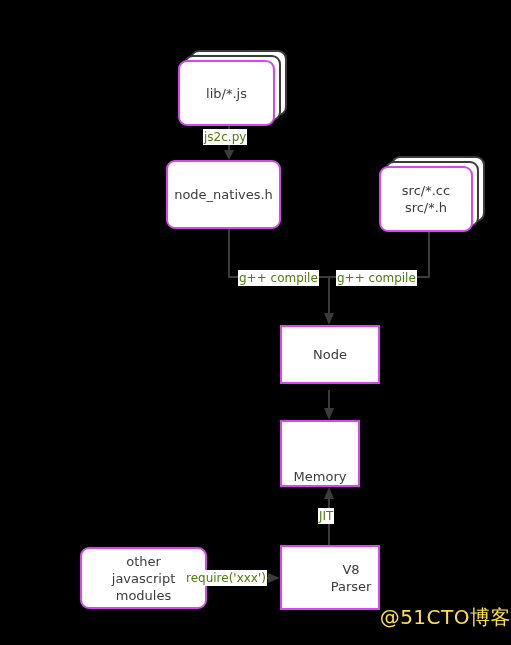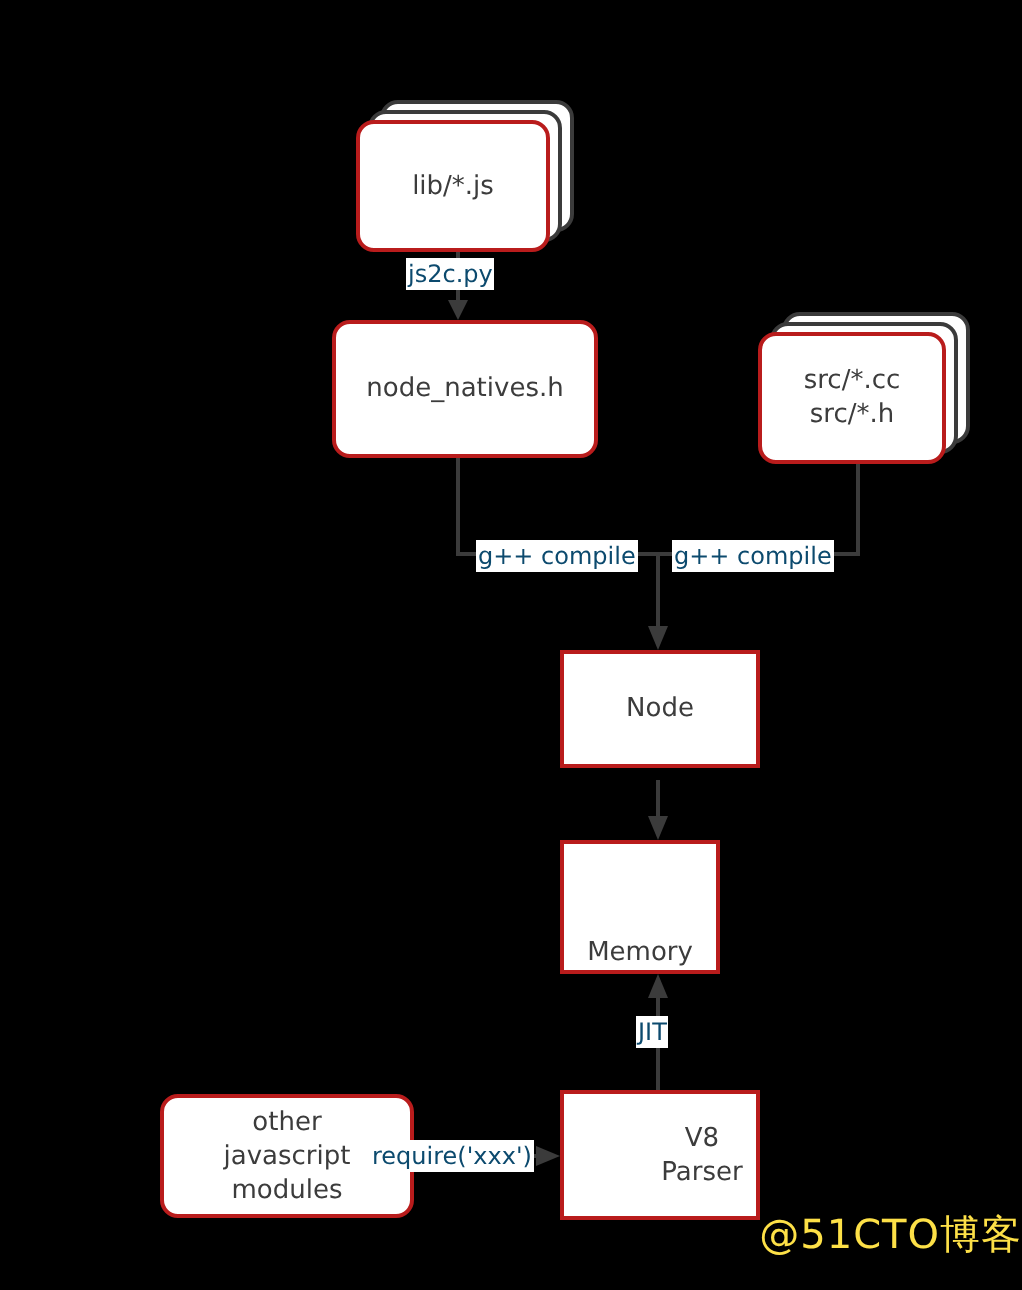--- a/index.html
+++ b/index.html
@@ -18,21 +18,21 @@
   #svg-layer {
     position: absolute;
     left: 0;
     top: 0;
     width: 511px;
     height: 645px;
   }
   .node-box {
     position: absolute;
     background: #ffffff;
-    border: 2px solid #b91c1c;
+    border: 2px solid #d946ef;
     box-sizing: border-box;
     display: flex;
     align-items: center;
     justify-content: center;
     text-align: center;
     color: #3c3c3c;
     font-size: 13px;
     line-height: 17px;
     z-index: 3;
   }
@@ -43,21 +43,21 @@
     background: #ffffff;
     border: 2px solid #3b3b3b;
     border-radius: 9px;
     box-sizing: border-box;
     z-index: 1;
   }
   .stack-mid { z-index: 2; }
   .edge-label {
     position: absolute;
     background: #ffffff;
-    color: #0c4a6e;
+    color: #4d7c0f;
     font-size: 12px;
     line-height: 14px;
     padding: 1px 1px;
     white-space: nowrap;
     z-index: 6;
     text-align: center;
   }
   .multi-line { white-space: pre-line; }
   #watermark {
     position: absolute;
@@ -121,21 +121,21 @@
       <path d="M268,573 L268,583 L280,578 Z" fill="#3b3b3b"></path>
     </g>
   </svg>
 
   <div class="stack-back" style="left:190px; top:50px; width:97px; height:66px;"></div>
   <div class="stack-back stack-mid" style="left:184px; top:55px; width:97px; height:66px;"></div>
   <div class="node-box rounded" style="left:178px; top:60px; width:97px; height:66px;">
     <span>lib/*.js</span>
   </div>
 
-  <div class="node-box rounded" style="left:166px; top:160px; width:133px; height:69px;">
+  <div class="node-box rounded" style="left:166px; top:160px; width:115px; height:69px;">
     <span>node_natives.h</span>
   </div>
 
   <div class="stack-back" style="left:391px; top:156px; width:94px; height:66px;"></div>
   <div class="stack-back stack-mid" style="left:385px; top:161px; width:94px; height:66px;"></div>
   <div class="node-box rounded multi-line" style="left:379px; top:166px; width:94px; height:66px;">
     <span class="multi-line">src/*.cc
 src/*.h</span>
   </div>
 

